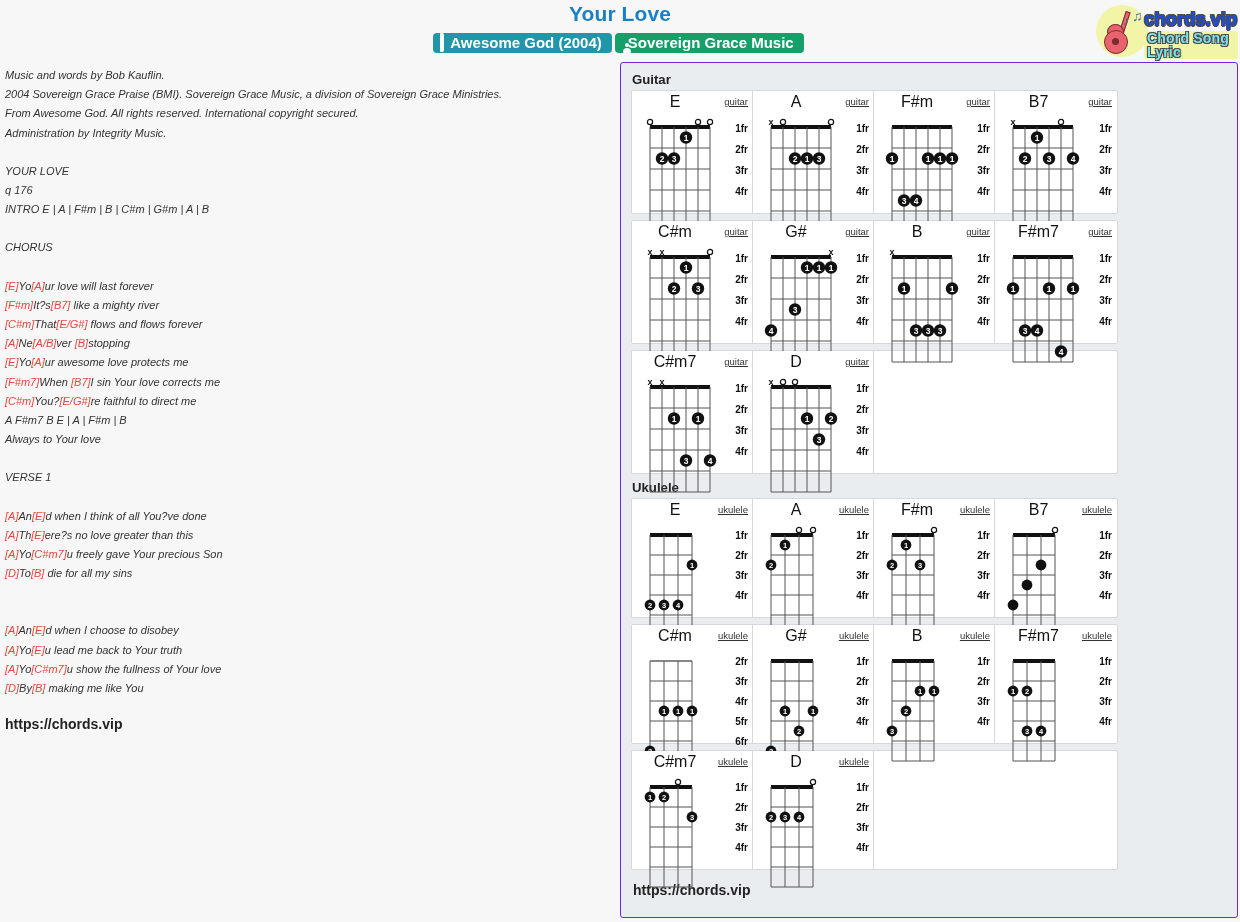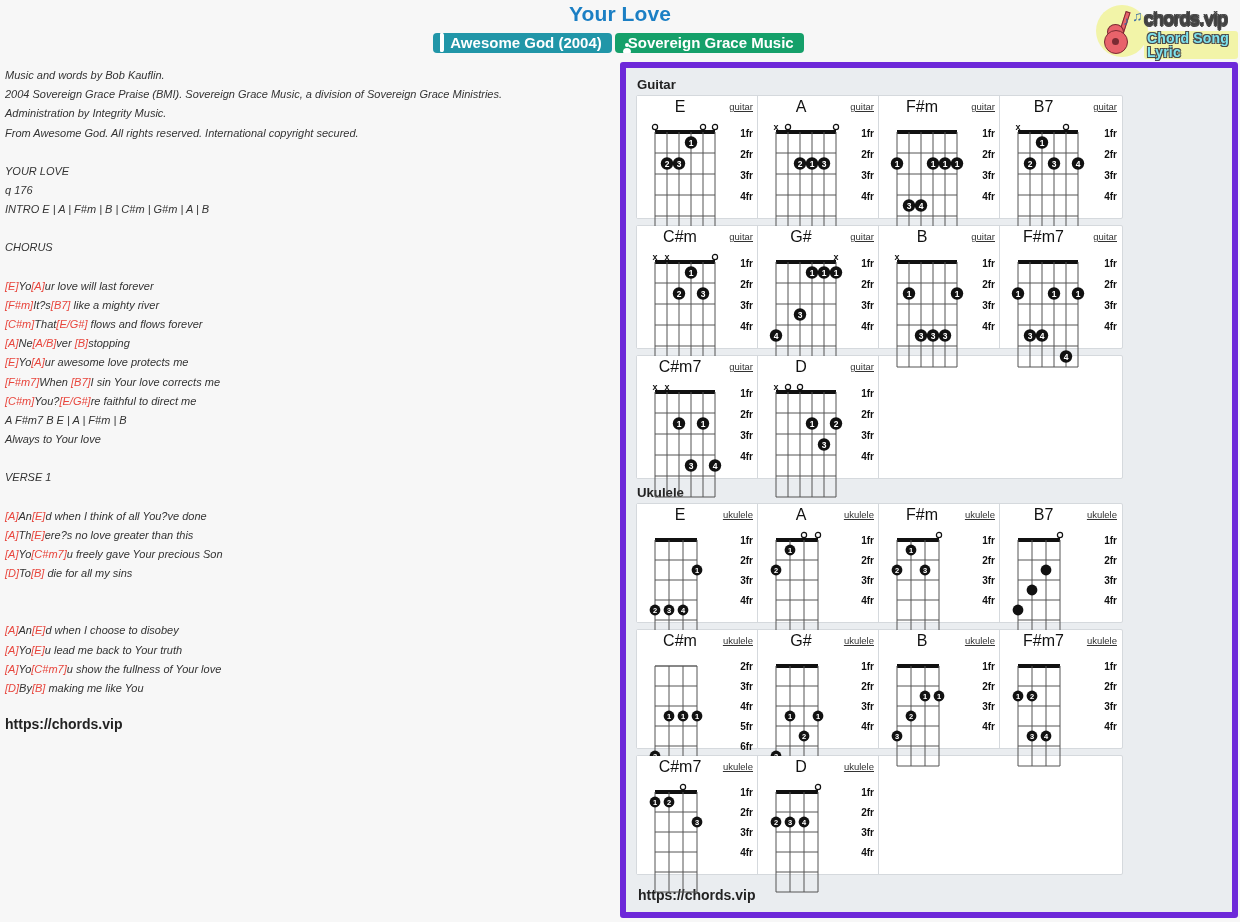--- a/index.html
+++ b/index.html
@@ -87,21 +87,21 @@
     position: absolute; left: 4px; top: 3px;
     width: 52px; height: 52px;
     border-radius: 50%;
     background: #f2f4a8;
   }
   .logo .lgtext {
     position: absolute; left: 52px; top: 7px;
     width: 94px;
   }
   .logo .l1 {
-    font-size: 19px; font-weight: normal; color: #404040;
+    font-size: 19px; font-weight: bold; color: #1d4ed8;
     letter-spacing: -.3px;
     text-shadow: -1px -1px 0 #4a4a4a, 1px -1px 0 #4a4a4a, -1px 1px 0 #4a4a4a,
                  1px 1px 0 #4a4a4a, 0 2px 0 #4a4a4a;
     line-height: 20px;
   }
   .l2wrap {
     background: #f2f4a8;
     display: inline-block;
     padding: 0 3px;
     border-radius: 3px;
@@ -179,21 +179,21 @@
     color: #222;
     margin-top: 18px;
   }
 
   
   .right-col {
     position: absolute;
     left: 620px; top: 0;
     width: 618px; height: 856px;
     background: #eaedf0;
-    border: 6px solid #6d28d9;
+    border: 1px solid #6d28d9;
     border-radius: 3px;
     padding: 6px 8px 8px 10px;
   }
   .inst-head {
     font-size: 13.2px;
     font-weight: bold;
     color: #222;
     margin: 3px 0 3px 1px;
   }
   .chord-row {
@@ -291,22 +291,22 @@
       </div>
     </div>
   </div>
 
   <div class="main">
 
     <div class="left-col">
       <div class="credits">
           <div class="lyr-line">Music and words by Bob Kauflin.</div>
           <div class="lyr-line">2004 Sovereign Grace Praise (BMI). Sovereign Grace Music, a division of Sovereign Grace Ministries.</div>
+          <div class="lyr-line">From Awesome God. All rights reserved. International copyright secured.</div>
           <div class="lyr-line">Administration by Integrity Music.</div>
-          <div class="lyr-line">From Awesome God. All rights reserved. International copyright secured.</div>
         </div>
       <div class="blank"></div>
       <div class="meta">
           <div class="lyr-line">YOUR LOVE</div>
           <div class="lyr-line">q 176</div>
           <div class="lyr-line">INTRO E | A | F#m | B | C#m | G#m | A | B</div>
         </div>
       <div class="lyrics">
           <div class="blank"></div>
           <div class="lyr-line">CHORUS</div>

